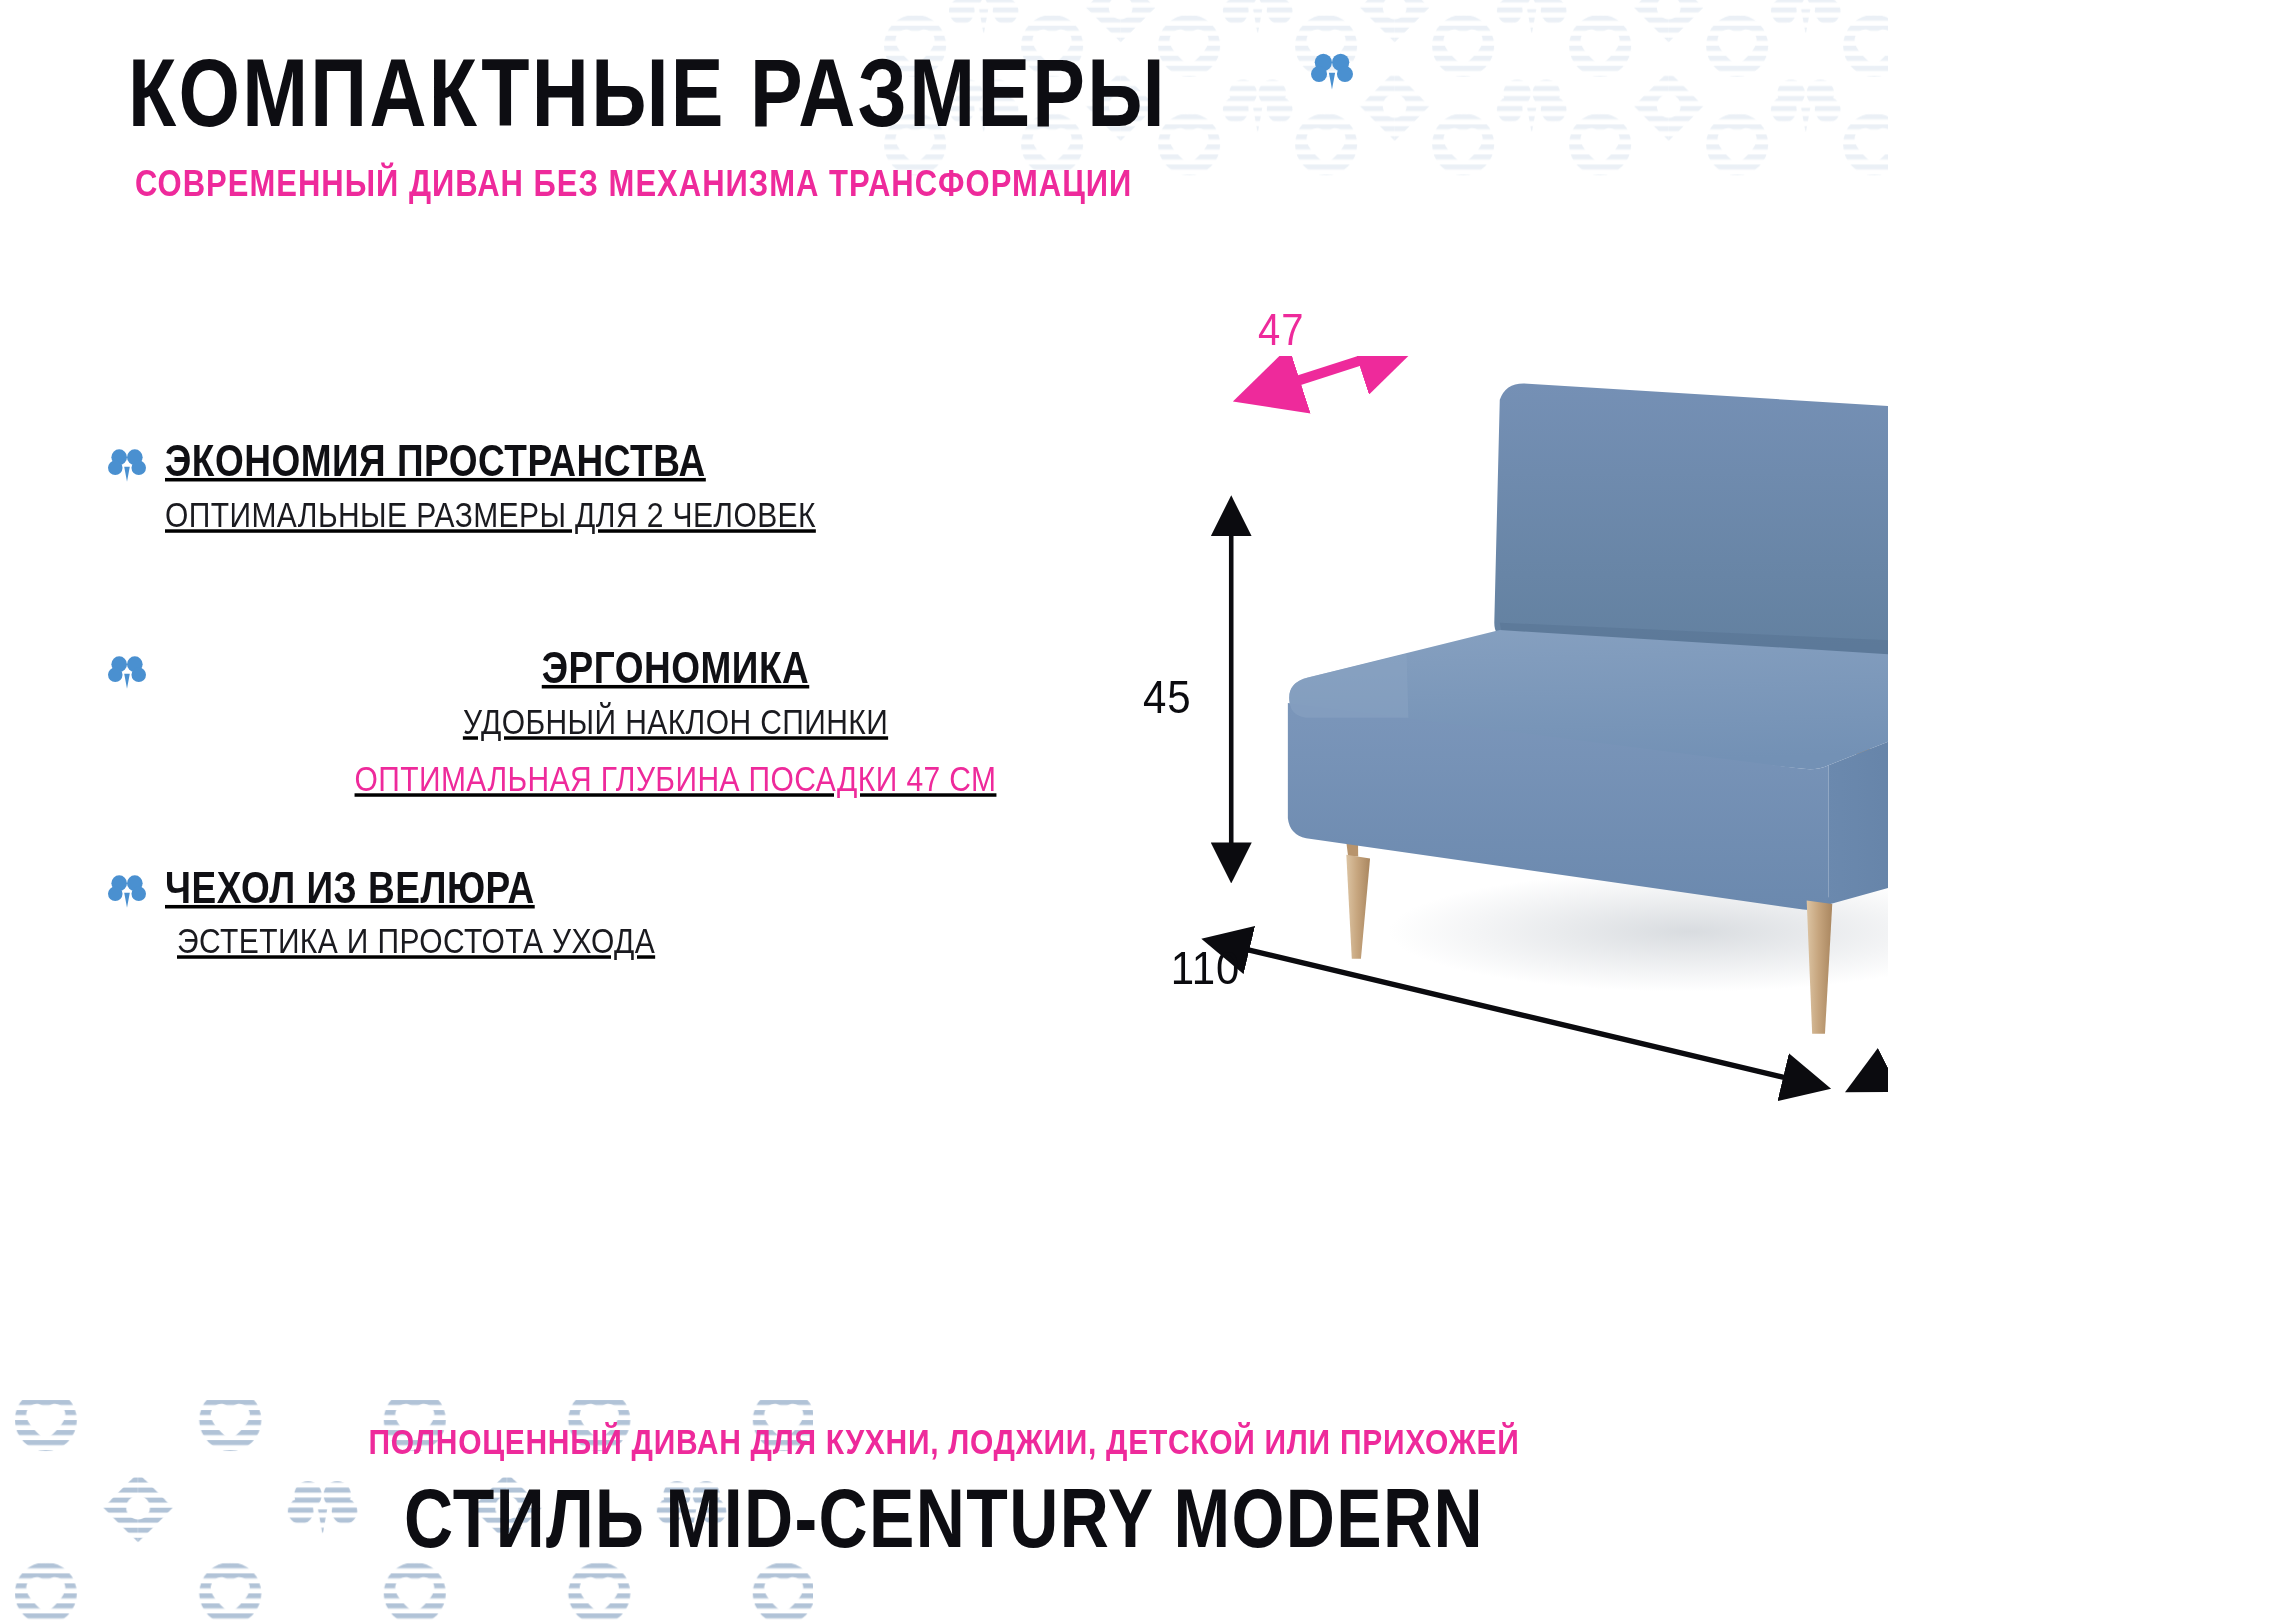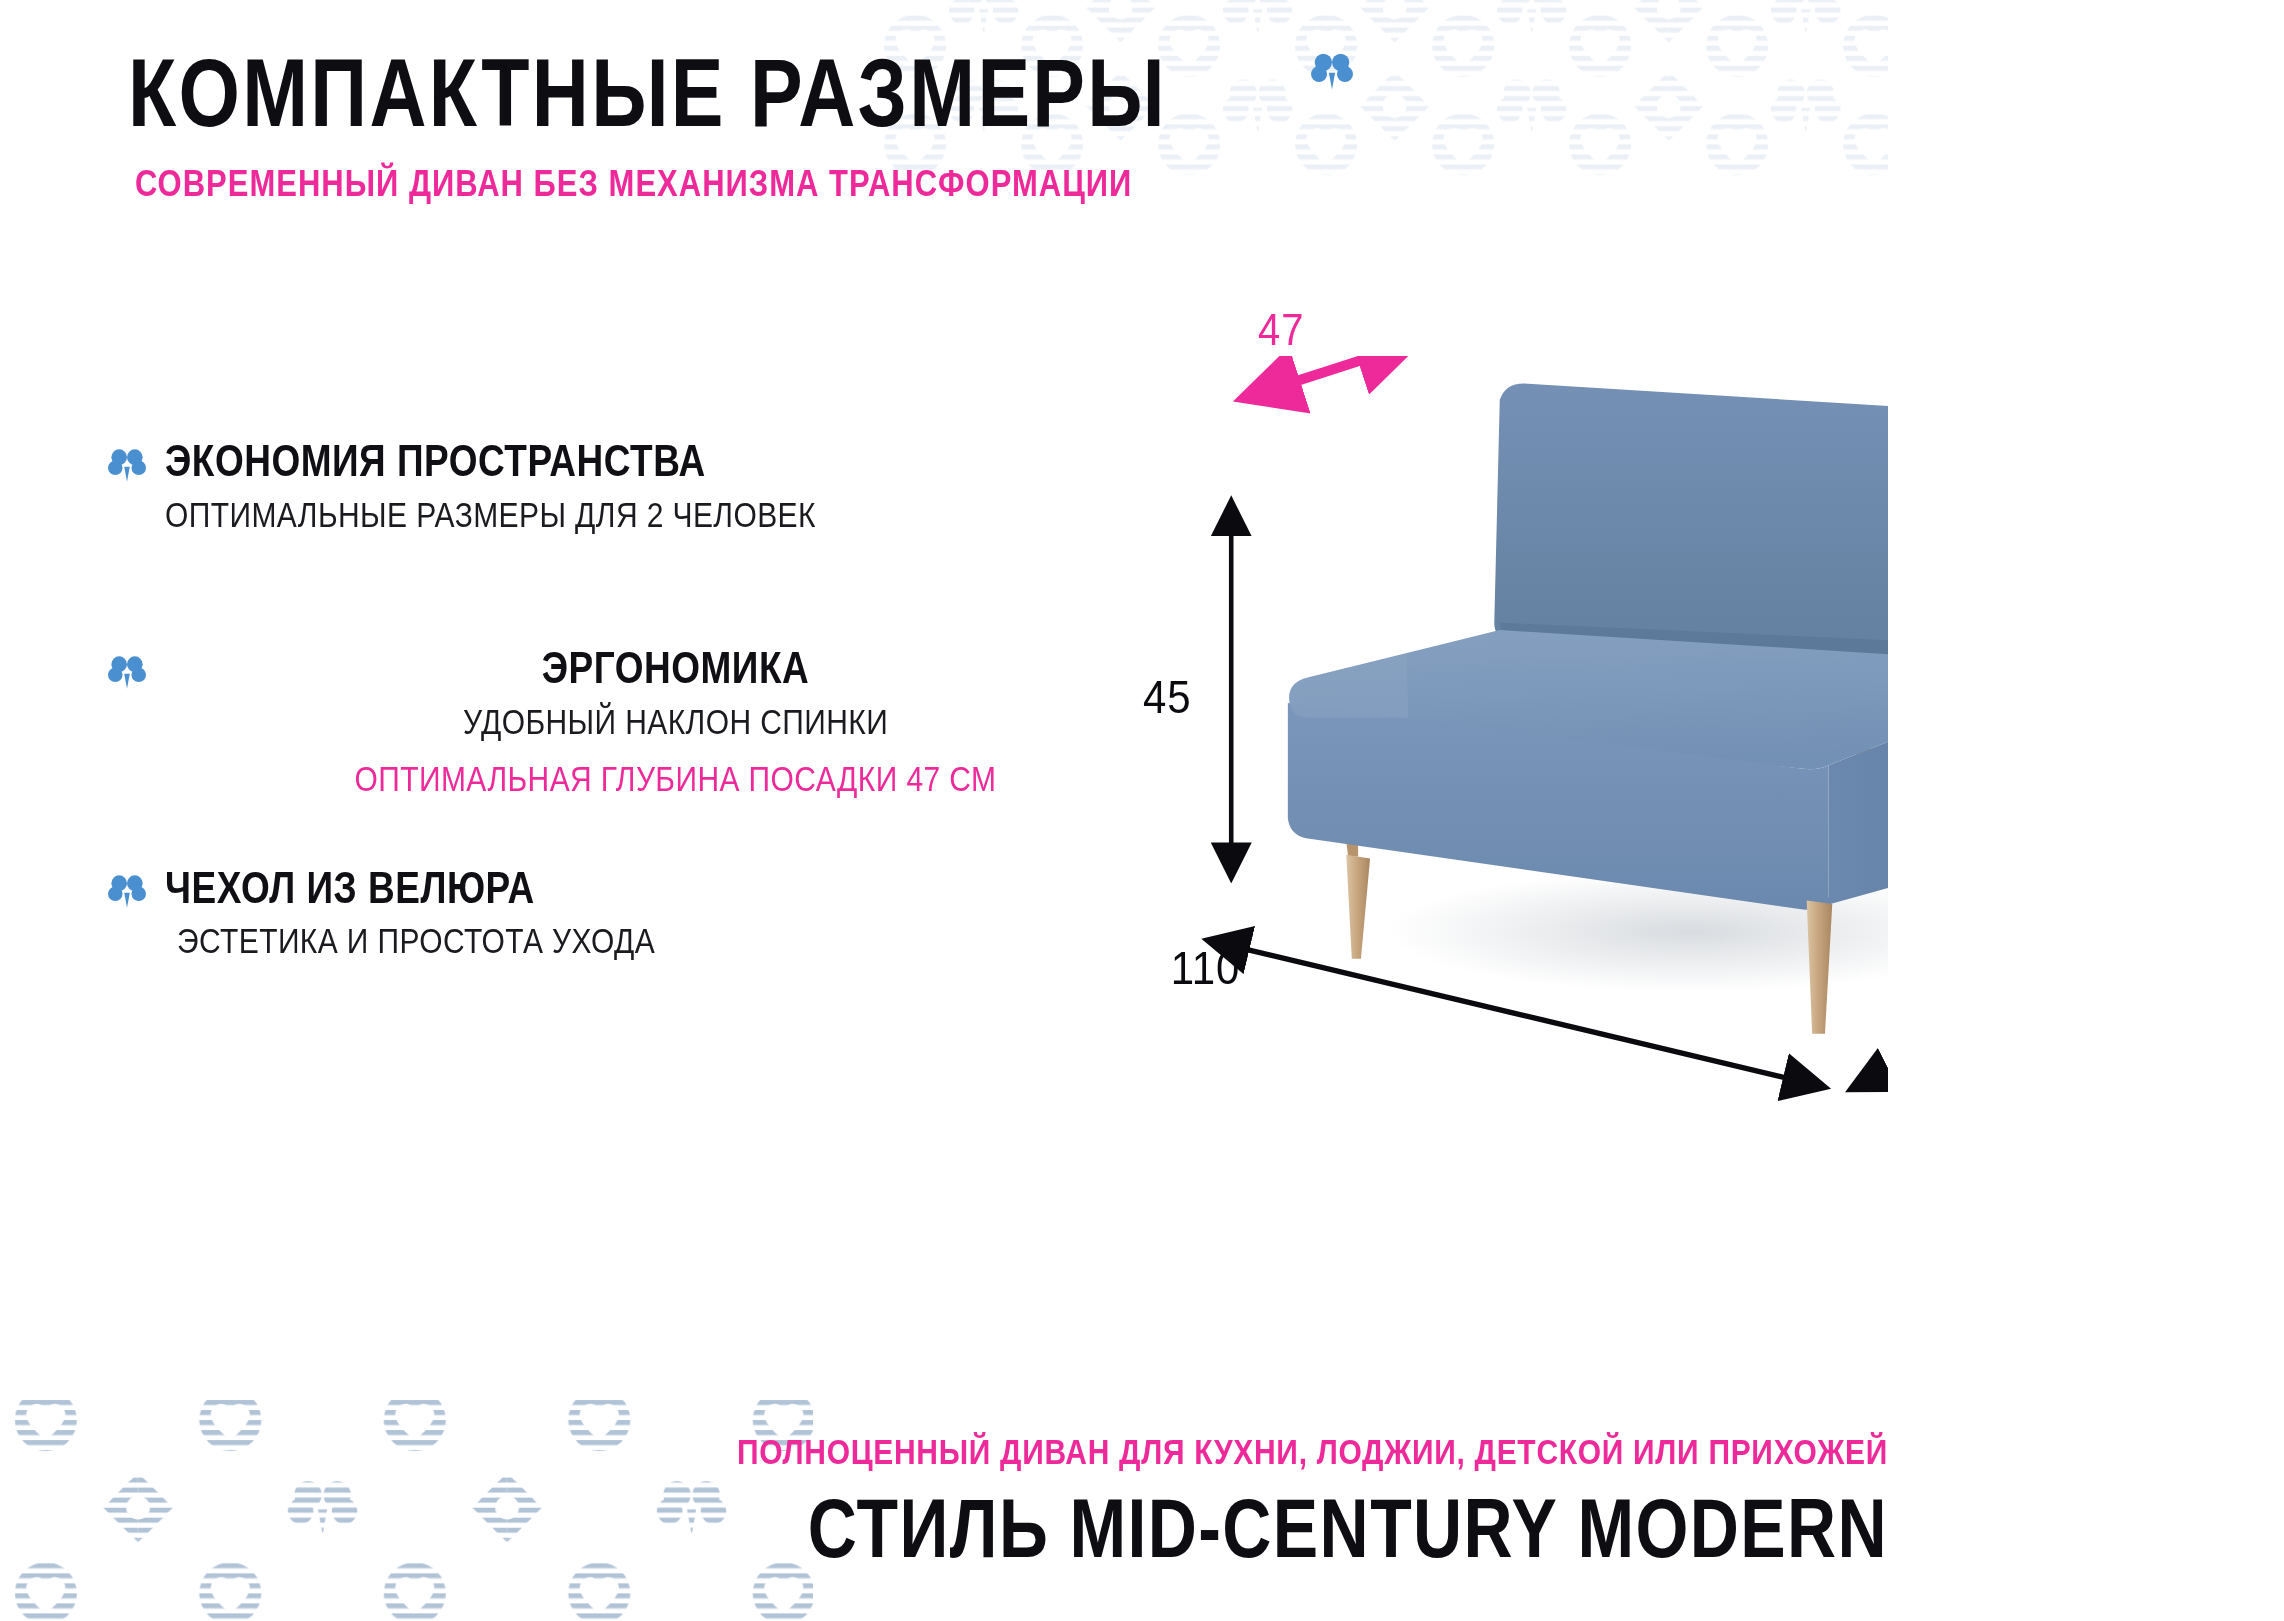--- a/index.html
+++ b/index.html
@@ -28,21 +28,21 @@
   #title-clover{position:absolute;left:1311px;top:48px;width:42px;height:46px;}
   #page-subtitle{
     position:absolute;left:135px;top:163px;
     font-size:31px;font-weight:700;letter-spacing:1px;
     color:#ee2a9b;white-space:nowrap;
     transform:scaleY(1.18);transform-origin:left top;
   }
 
   
   #feature-list{position:absolute;left:108px;top:439px;width:1078px;}
-  .feature{position:relative;margin-bottom:68px;}
+  .feature{position:relative;margin-bottom:68px;text-decoration:underline;}
   .feature-bullet{position:absolute;left:0;top:5.5px;width:38px;height:40px;}
   .feature-title{
     margin-left:57px;
     font-size:37px;font-weight:700;letter-spacing:0.5px;color:#101014;
     line-height:1.0;white-space:nowrap;
     transform:scaleY(1.18);transform-origin:left top;
   }
   .feature-sub{
     margin-left:57px;margin-top:14.6px;
     font-size:30px;font-weight:400;letter-spacing:0.4px;color:#1a1a1f;
@@ -64,21 +64,21 @@
     letter-spacing:0.9px;transform:scaleY(1.12);transform-origin:left top;
   }
   .dim-label.magenta{color:#ee2a9b;font-size:40px;}
   #dim-label-47{left:80px;top:-51px;}
   #dim-label-45{left:-35px;top:314px;}
   #dim-label-110{left:-7.3px;top:585px;}
   #dim-label-67{left:1014px;top:570px;}
   #dim-label-82{left:952px;top:291px;}
 
   
-  #footer{position:absolute;left:0;right:0;bottom:55px;text-align:right;}
+  #footer{position:absolute;left:0;right:0;bottom:65px;text-align:center;}
   #footer-top{
     font-size:30px;font-weight:700;letter-spacing:0.7px;color:#ee2a9b;
     white-space:nowrap;transform:scaleY(1.18);
   }
   #footer-main{
     margin-top:20px;
     font-size:68px;font-weight:700;letter-spacing:1.4px;color:#0d0d12;
     white-space:nowrap;transform:scaleY(1.22);
   }
 </style>

